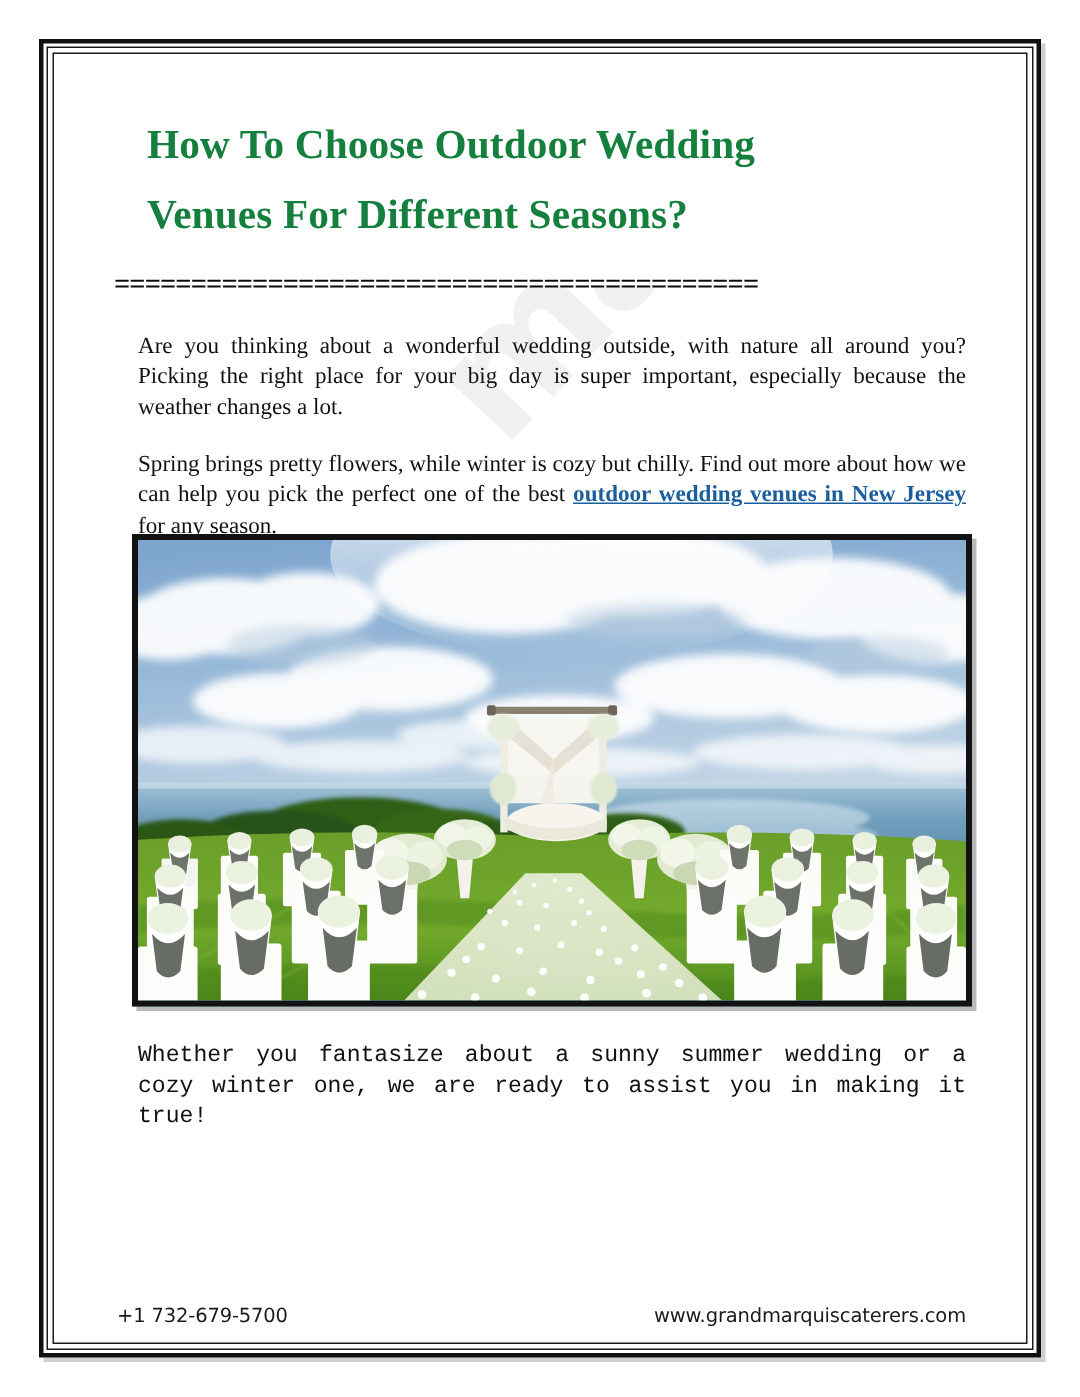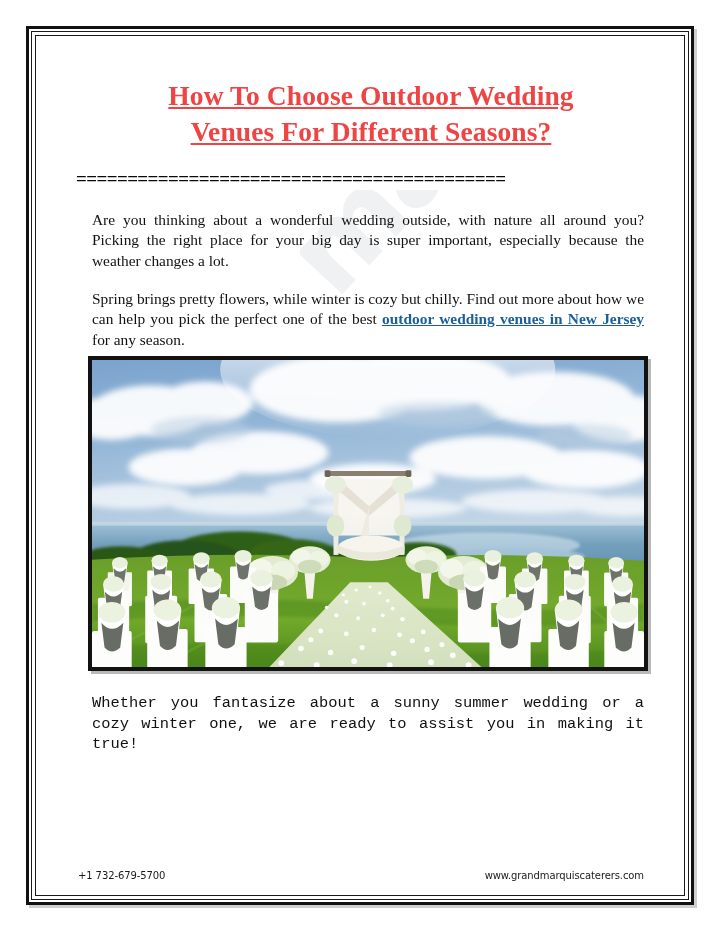--- a/index.html
+++ b/index.html
@@ -93,26 +93,24 @@
     width: 568px;
   }
 
   .doc-title {
     margin: 0;
     padding: 0 0 0 22px;
     font-family: "Liberation Serif", serif;
     font-weight: 700;
     font-size: 27.5px;
     line-height: 1.32;
-    color: #ef4444;
-    text-align: center;
+    color: #15803d;
     letter-spacing: 0.1px;
-    text-decoration: underline;
-  }
-  .doc-title .line2 { display: block; }
+  }
+  .doc-title .line2 { display: block; margin-top: 11px; }
 
   .divider {
     margin: 19px 0 0 0;
     font-family: "Liberation Serif", serif;
     font-weight: 700;
     font-size: 19px;
     line-height: 0.9;
     letter-spacing: -0.6px;
     color: #0a0a0a;
     white-space: nowrap;
@@ -169,21 +167,21 @@
   
   .footer {
     position: absolute;
     left: 78px;
     top: 870px;
     width: 566px;
     display: flex;
     align-items: center;
     justify-content: space-between;
     font-family: "DejaVu Sans", sans-serif;
-    font-size: 10px;
+    font-size: 13px;
     color: #1a1a1a;
     letter-spacing: -0.1px;
   }
 </style>
 </head>
 <body>
 
 <div class="page">
 
   <div class="frame-shadow"></div>

